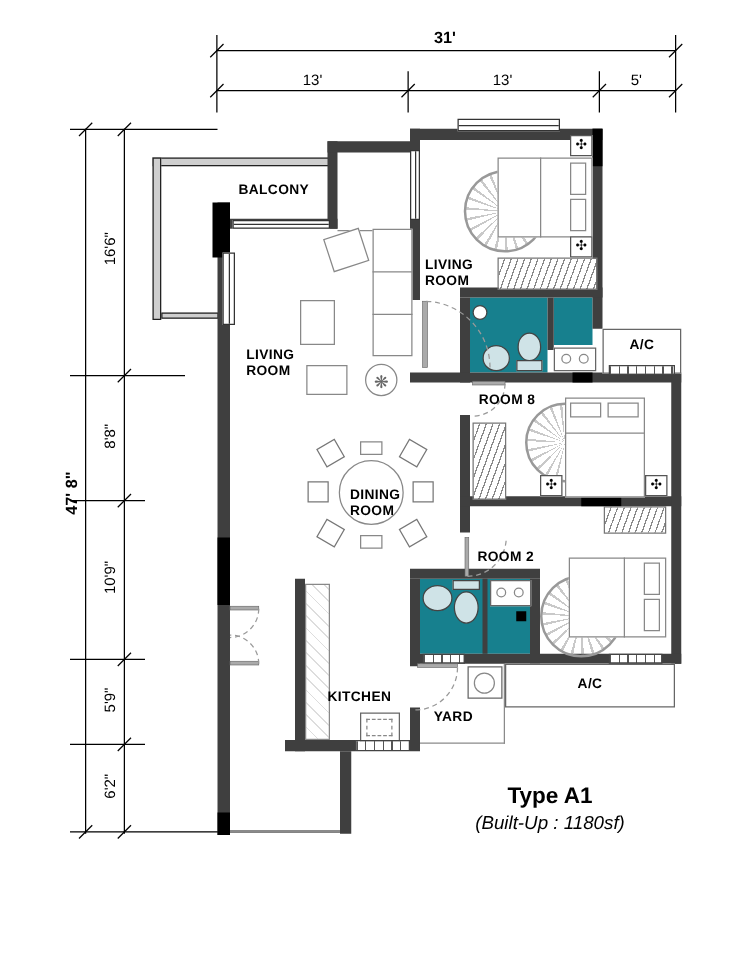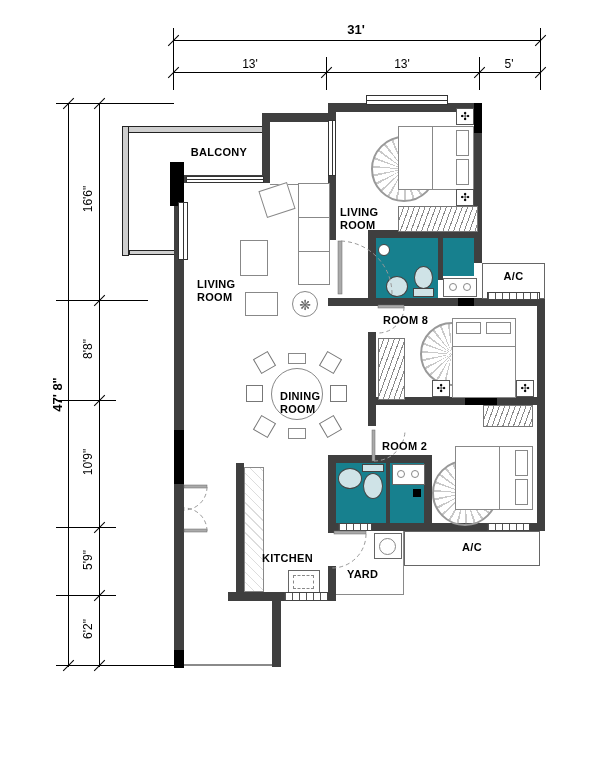--- a/index.html
+++ b/index.html
@@ -220,14 +220,16 @@
   <div class="lbl" style="left:197px;top:291px;">ROOM</div>
   <div class="lbl" style="left:340px;top:206px;">LIVING</div>
   <div class="lbl" style="left:340px;top:219px;">ROOM</div>
   <div class="lbl" style="left:280px;top:390px;">DINING</div>
   <div class="lbl" style="left:280px;top:403px;">ROOM</div>
   <div class="lbl" style="left:383px;top:314px;">ROOM 8</div>
   <div class="lbl" style="left:382px;top:440px;">ROOM 2</div>
   <div class="lbl" style="left:262px;top:552px;">KITCHEN</div>
   <div class="lbl" style="left:347px;top:568px;">YARD</div>
 
+  <div class="abs" style="left:360px;top:626px;width:160px;text-align:center;font-weight:bold;font-size:18px;z-index:6;">Type A1</div>
+  <div class="abs" style="left:330px;top:650px;width:220px;text-align:center;font-style:italic;font-size:15px;z-index:6;">(Built-Up : 1180sf)</div>
 
 </div>
 
 </body></html>

